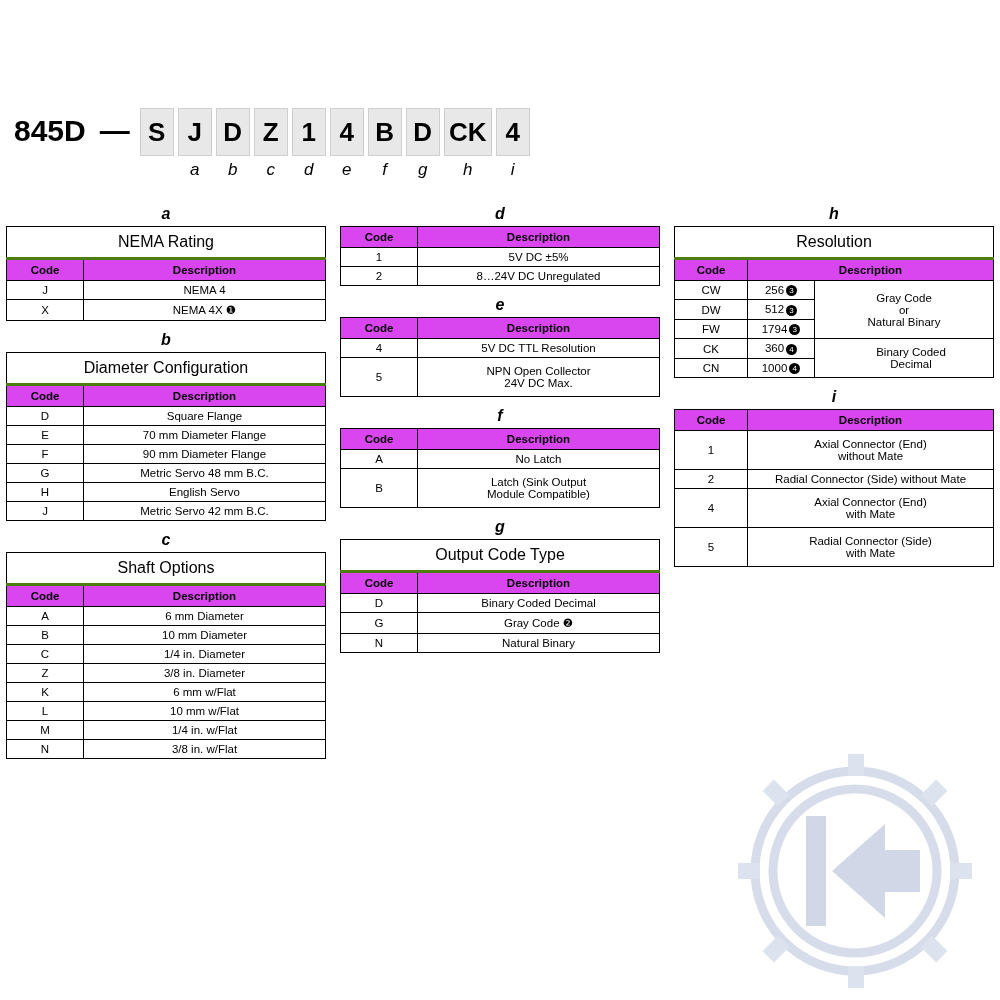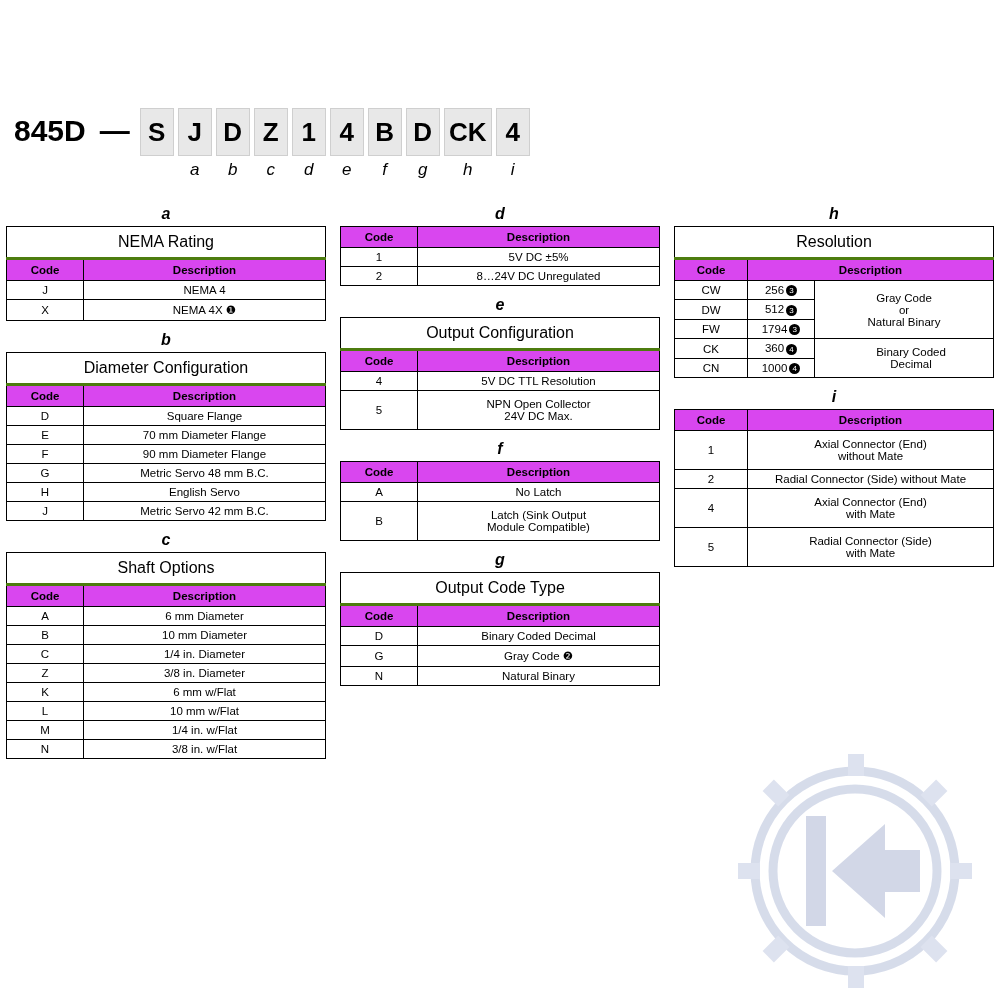--- a/index.html
+++ b/index.html
@@ -263,23 +263,20 @@
             <td>8…24V DC Unregulated</td>
           </tr>
     </tbody>
       </table>
   </div>
 
   <div class="grp">
     <div class="grp-letter">e</div>
     <table class="tbl">
       <tbody>
-          <tr>
-            <td class="title" colspan="2">Output Configuration</td>
-          </tr>
       <tr>
         <td class="hdr c-code">Code</td>
         <td class="hdr">Description</td>
       </tr>
       <tr>
             <td>4</td>
             <td>5V DC TTL Resolution</td>
           </tr>
       <tr>
             <td>5</td>

